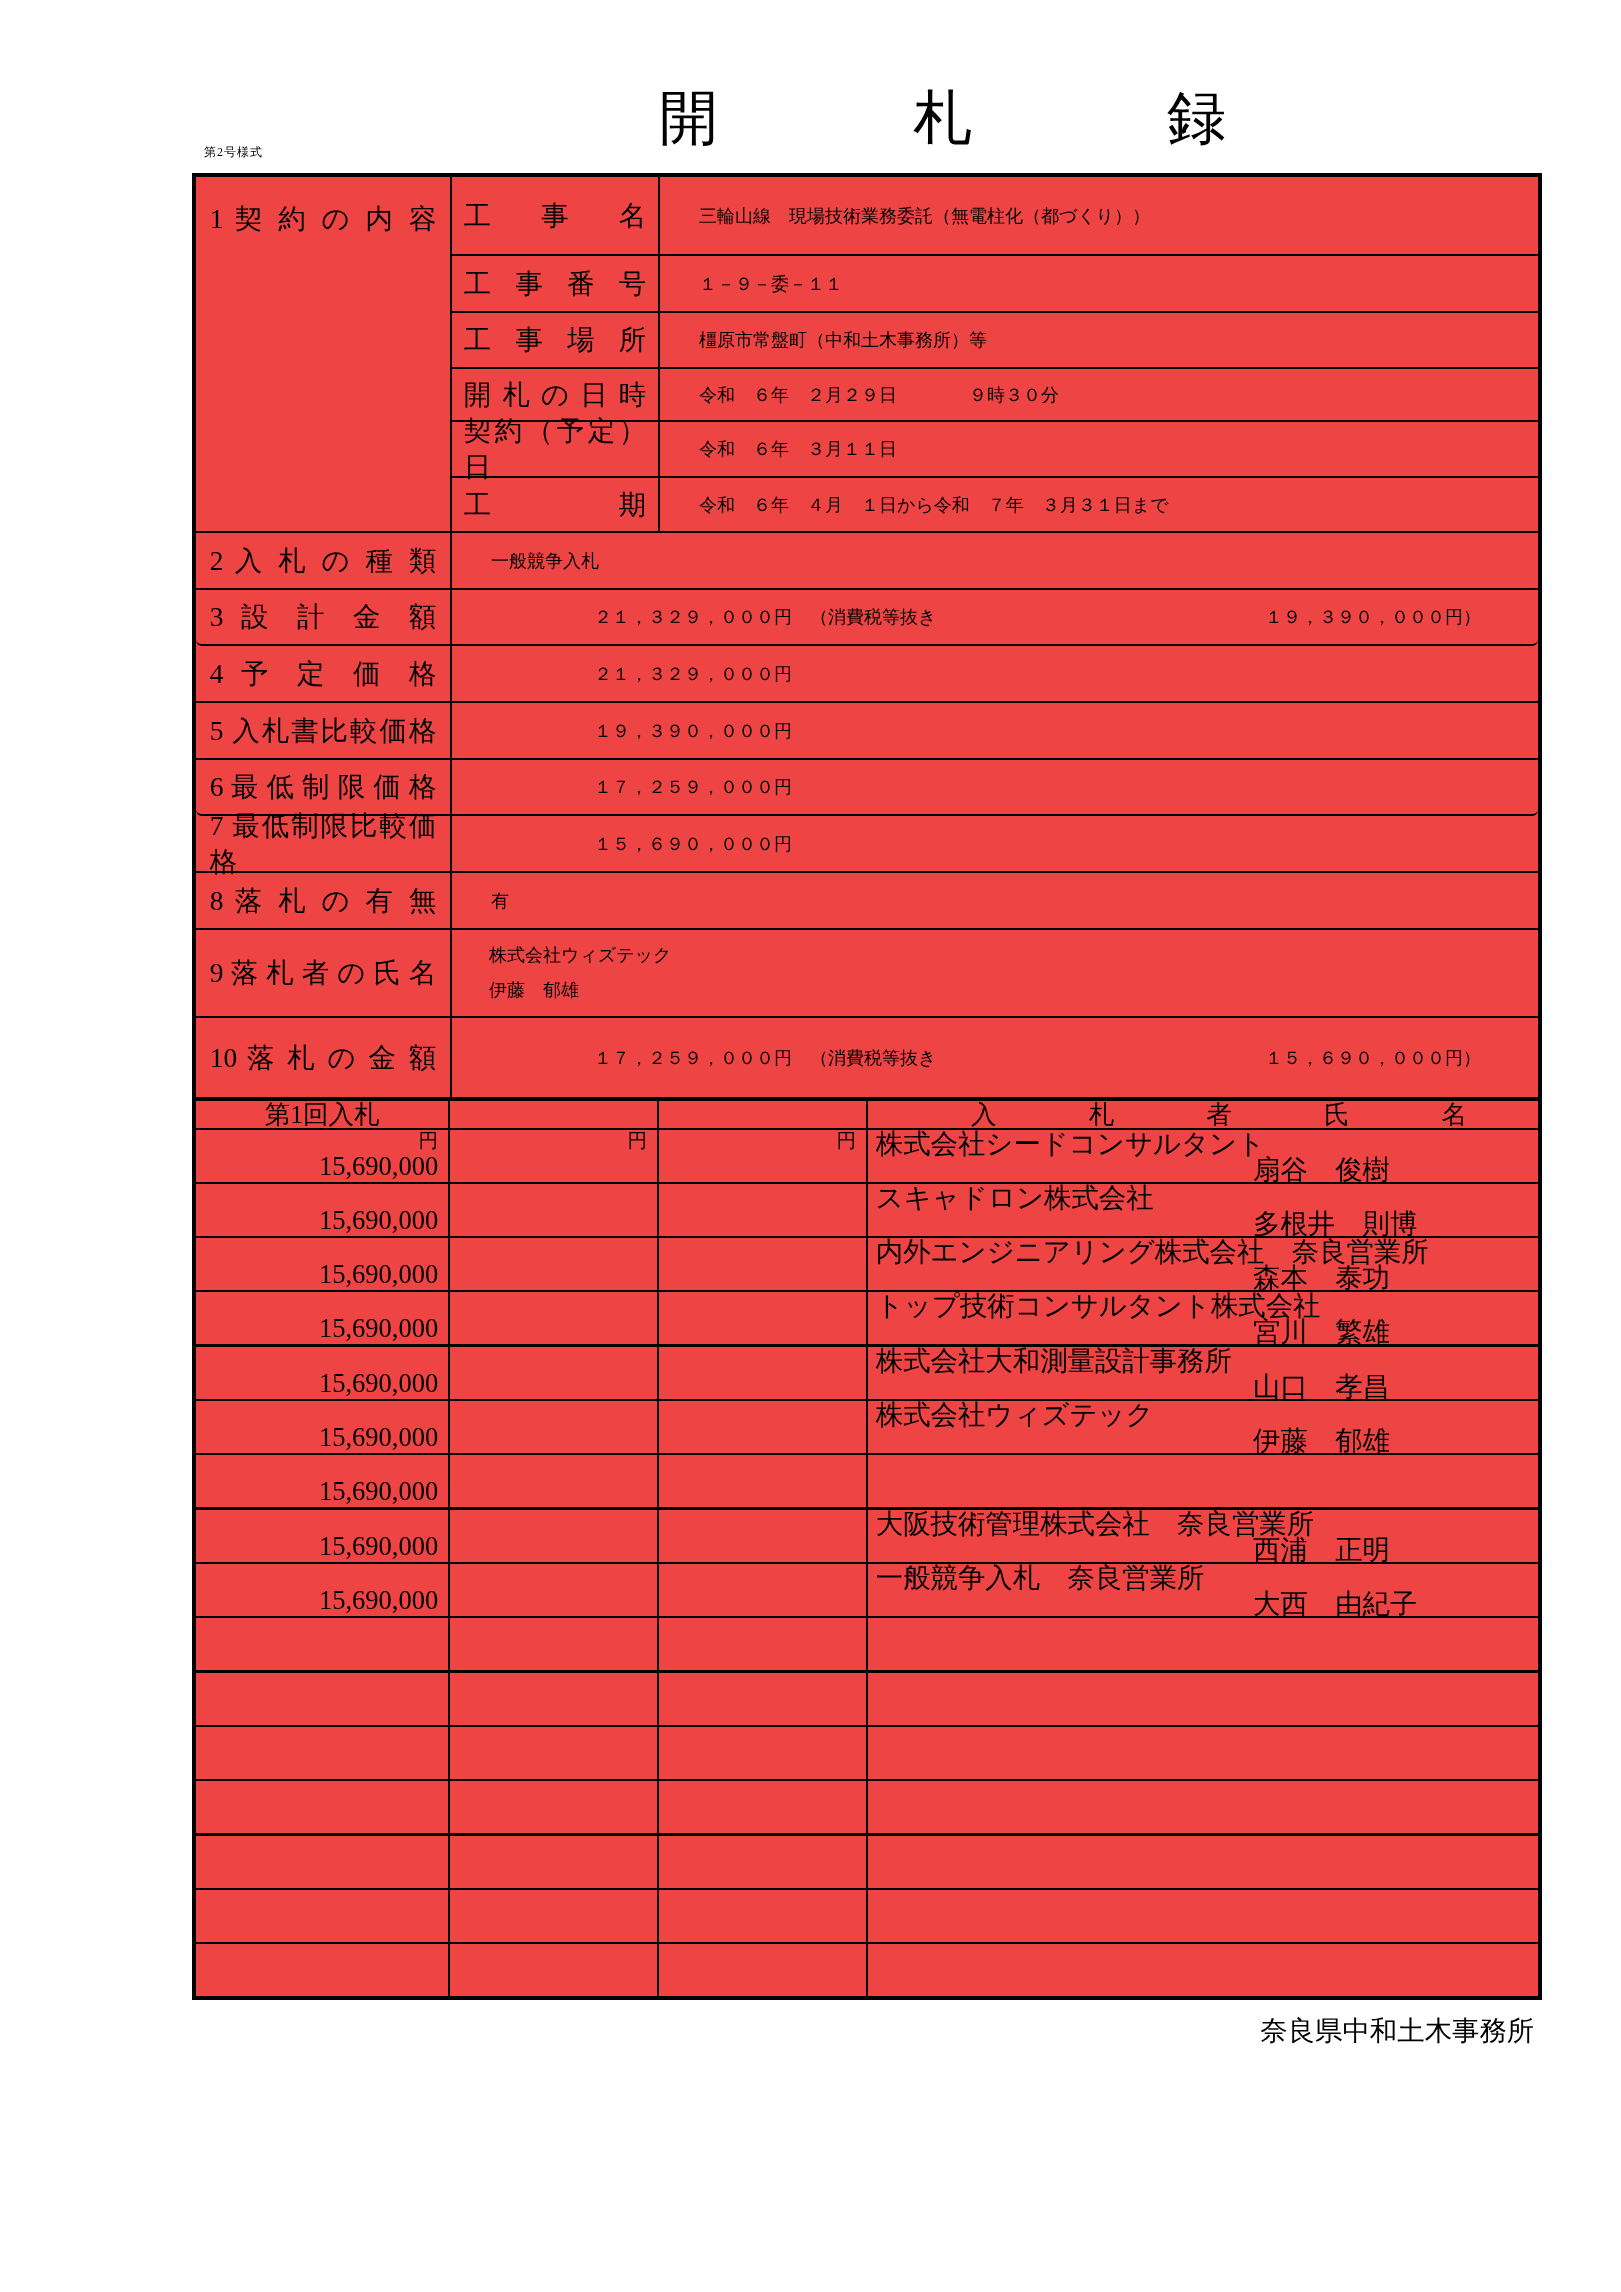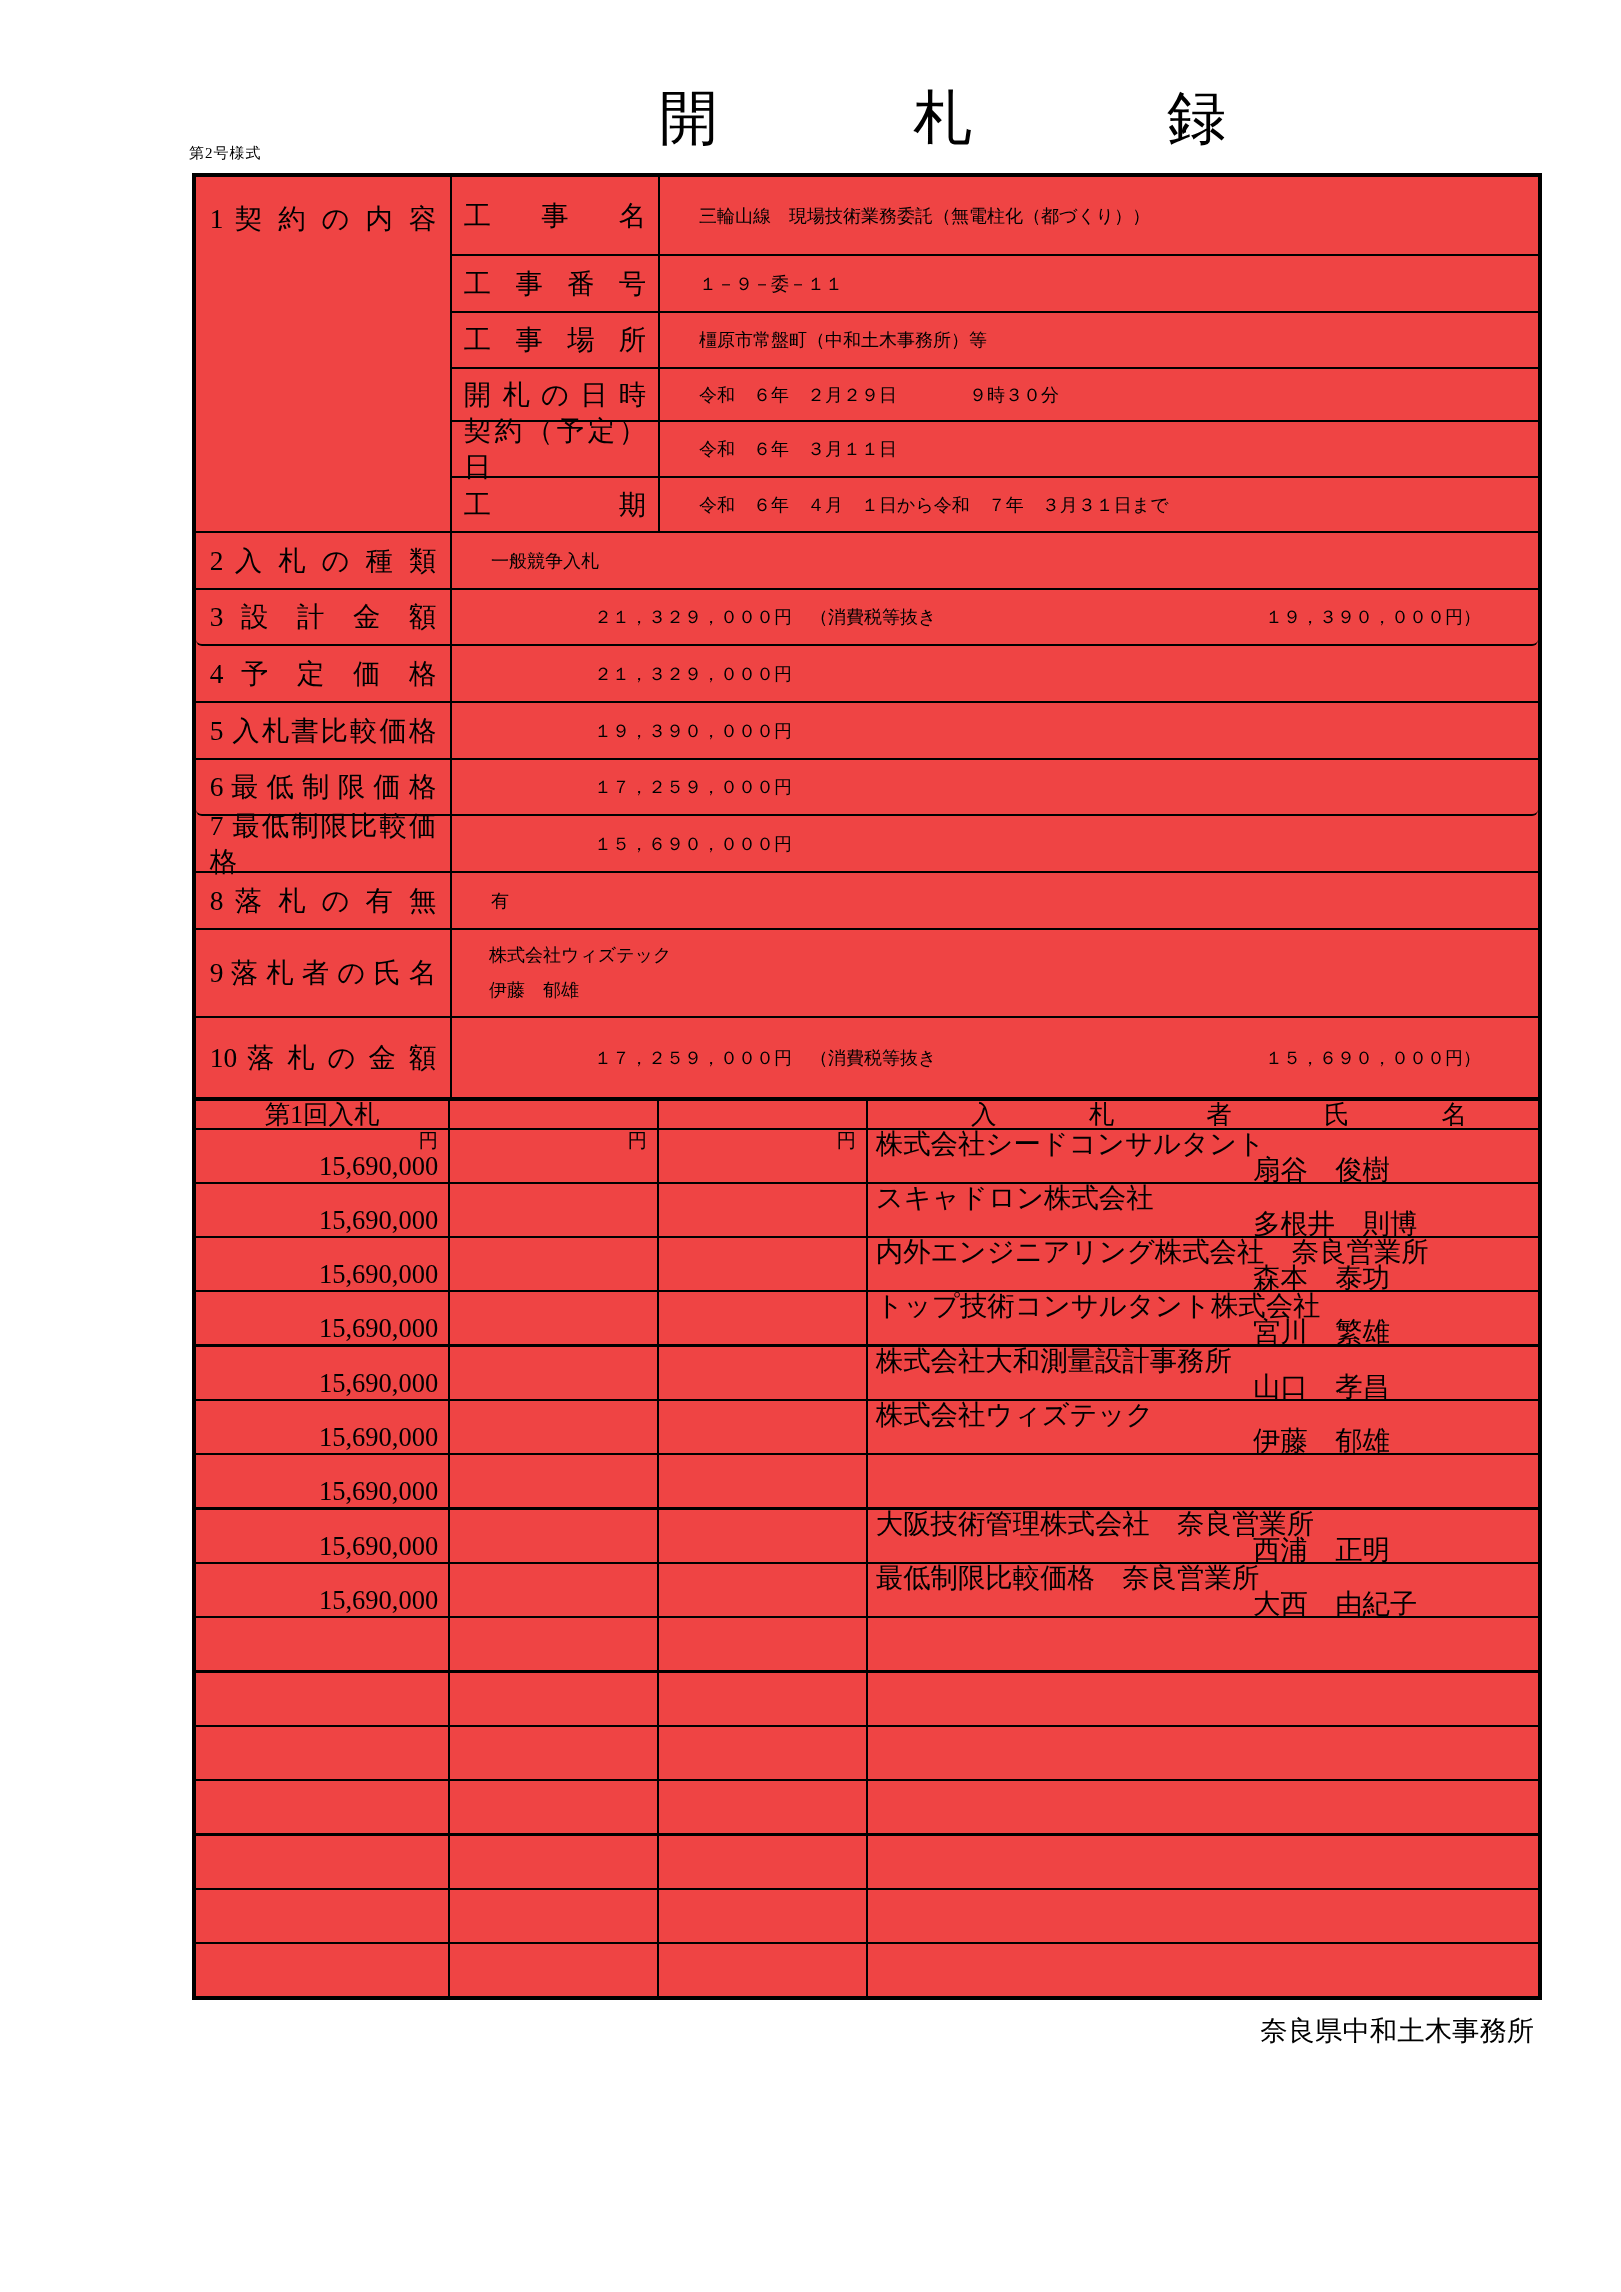--- a/index.html
+++ b/index.html
@@ -1,21 +1,21 @@
 <!DOCTYPE html>
 <html><head>
 <meta charset="utf-8">
 <style>
   html,body { margin:0; padding:0; background:#e8e8e8; }
   .page {
     position:relative; width:1621px; height:2293px; background:#ffffff;
     font-family:"Liberation Serif","DejaVu Serif",serif; color:#000;
     overflow:hidden;
   }
-  .form-note { position:absolute; left:189px; top:144px; font-size:15px; letter-spacing:1px; }
+  .form-note { position:absolute; left:204px; top:144px; font-size:12px; letter-spacing:1px; }
   .title {
     position:absolute; left:659px; top:86px; width:567px;
     display:flex; justify-content:space-between;
     font-size:59px; line-height:1.1;
   }
   .doc {
     position:absolute; left:192px; top:173px; width:1350px;
     border:4.9px solid #000; box-sizing:border-box; background:#ef4444;
   }
   .row { display:flex; border-bottom:2px solid #000; }
@@ -307,21 +307,21 @@
         </div>
       </div>
 
       <div class="brow">
         <div class="bc1 amount-cell">
             <span class="amt">15,690,000</span>
           </div>
         <div class="bc2"></div>
         <div class="bc3"></div>
         <div class="bc4 name-cell">
-          <span class="company">最低制限比較価格　奈良営業所</span>
+          <span class="company">一般競争入札　奈良営業所</span>
           <span class="rep">大西　由紀子</span>
         </div>
       </div>
 
       <div class="brow thick">
         <div class="bc1"></div>
         <div class="bc2"></div>
         <div class="bc3"></div>
         <div class="bc4"></div>
       </div>

